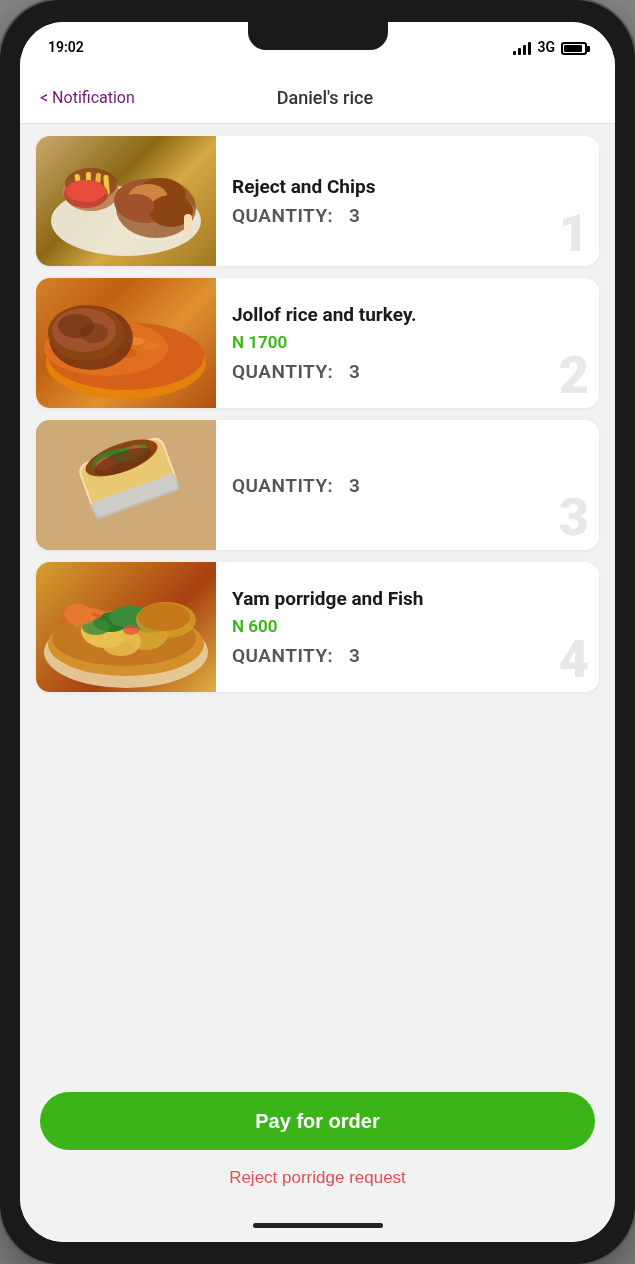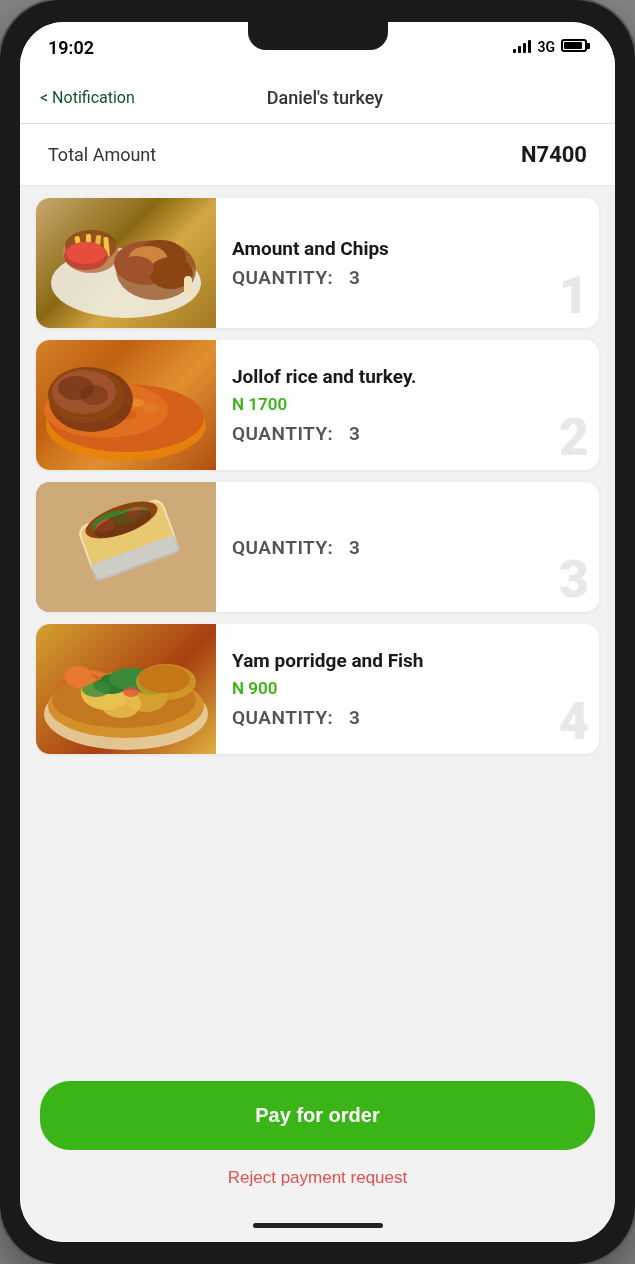--- a/index.html
+++ b/index.html
@@ -67,28 +67,28 @@
       background: white;
       height: 50px;
       display: flex;
       align-items: center;
       justify-content: space-between;
       padding: 0 28px;
       flex-shrink: 0;
     }
 
     .status-time {
-      font-size: 18px;
+      font-size: 14px;
       font-weight: 600;
       color: #000;
     }
 
     .status-icons {
       display: flex;
-      align-items: flex-start;
+      align-items: flex-end;
       gap: 6px;
     }
 
     .signal-bars {
       display: flex;
       align-items: flex-end;
       gap: 2px;
       height: 14px;
     }
 
@@ -155,21 +155,21 @@
       align-items: center;
       padding: 0 20px;
       border-bottom: 1px solid #e0e0e0;
       flex-shrink: 0;
     }
 
     .nav-back {
       display: flex;
       align-items: center;
       gap: 4px;
-      color: #14532d;
+      color: #701a75;
       font-size: 16px;
     }
 
     .nav-title {
       flex: 1;
       text-align: center;
       font-size: 18px;
       font-weight: 500;
       color: #333;
       margin-right: 80px;
@@ -290,21 +290,21 @@
 
     
     .bottom-area {
       background: #f2f2f2;
       padding: 12px 20px 16px;
       flex-shrink: 0;
     }
 
     .pay-button {
       width: 100%;
-      height: 69px;
+      height: 58px;
       background: #3ab416;
       border: none;
       border-radius: 30px;
       color: white;
       font-size: 20px;
       font-weight: 600;
       cursor: pointer;
       margin-bottom: 14px;
     }
 
@@ -373,27 +373,23 @@
         <div class="battery-icon">
           <div class="battery-fill"></div>
         </div>
       </div>
     </div>
 
     <div class="nav-bar">
       <div class="nav-back">
         <span>&lt; Notification</span>
       </div>
-      <div class="nav-title">Daniel's turkey</div>
+      <div class="nav-title">Daniel's rice</div>
     </div>
 
-    <div class="total-bar">
-      <span class="total-label">Total Amount</span>
-      <span class="total-amount">N7400</span>
-    </div>
 
     <div class="content-area">
 
       <div class="order-card">
         <div class="card-image food-img-1">
           <svg viewBox="0 0 180 130" xmlns="http://www.w3.org/2000/svg">
 
             <ellipse cx="90" cy="85" rx="75" ry="35" fill="#f0ece0" opacity="0.9"></ellipse>
 
             <ellipse cx="55" cy="55" rx="28" ry="20" fill="#c0855a"></ellipse>
@@ -411,21 +407,21 @@
             <ellipse cx="110" cy="65" rx="32" ry="22" fill="#a0522d"></ellipse>
             <ellipse cx="125" cy="60" rx="25" ry="18" fill="#8B4513"></ellipse>
             <ellipse cx="112" cy="62" rx="20" ry="14" fill="#cd853f"></ellipse>
 
             <ellipse cx="135" cy="75" rx="22" ry="16" fill="#8B4513"></ellipse>
             <rect x="148" y="78" width="8" height="18" rx="4" fill="#f5deb3"></rect>
             <ellipse cx="100" cy="70" rx="18" ry="12" fill="#a0522d"></ellipse>
           </svg>
         </div>
         <div class="card-details">
-          <div class="card-title">Amount and Chips</div>
+          <div class="card-title">Reject and Chips</div>
           <div class="card-quantity">
             <span>QUANTITY:</span>
             &nbsp;&nbsp;<span>3</span>
           </div>
         </div>
         <div class="card-number">1</div>
       </div>
 
       <div class="order-card">
         <div class="card-image food-img-2">
@@ -521,34 +517,34 @@
             <ellipse cx="42" cy="52" rx="14" ry="10" fill="#e87830"></ellipse>
 
             <ellipse cx="130" cy="58" rx="30" ry="18" fill="#d4a028" opacity="0.8"></ellipse>
             <ellipse cx="128" cy="55" rx="26" ry="14" fill="#c47818"></ellipse>
 
             <ellipse cx="95" cy="68" rx="8" ry="5" fill="#e74c3c" opacity="0.7"></ellipse>
           </svg>
         </div>
         <div class="card-details">
           <div class="card-title">Yam porridge and Fish</div>
-          <div class="card-price">N 900</div>
+          <div class="card-price">N 600</div>
           <div class="card-quantity">
             <span>QUANTITY:</span>
             &nbsp;&nbsp;<span>3</span>
           </div>
         </div>
         <div class="card-number">4</div>
       </div>
 
     </div>
 
     <div class="bottom-area">
       <button class="pay-button">Pay for order</button>
-      <button class="reject-button">Reject payment request</button>
+      <button class="reject-button">Reject porridge request</button>
     </div>
 
     <div class="home-indicator">
       <div class="home-bar"></div>
     </div>
 
   </div>
 </div>
 
 </body></html>

